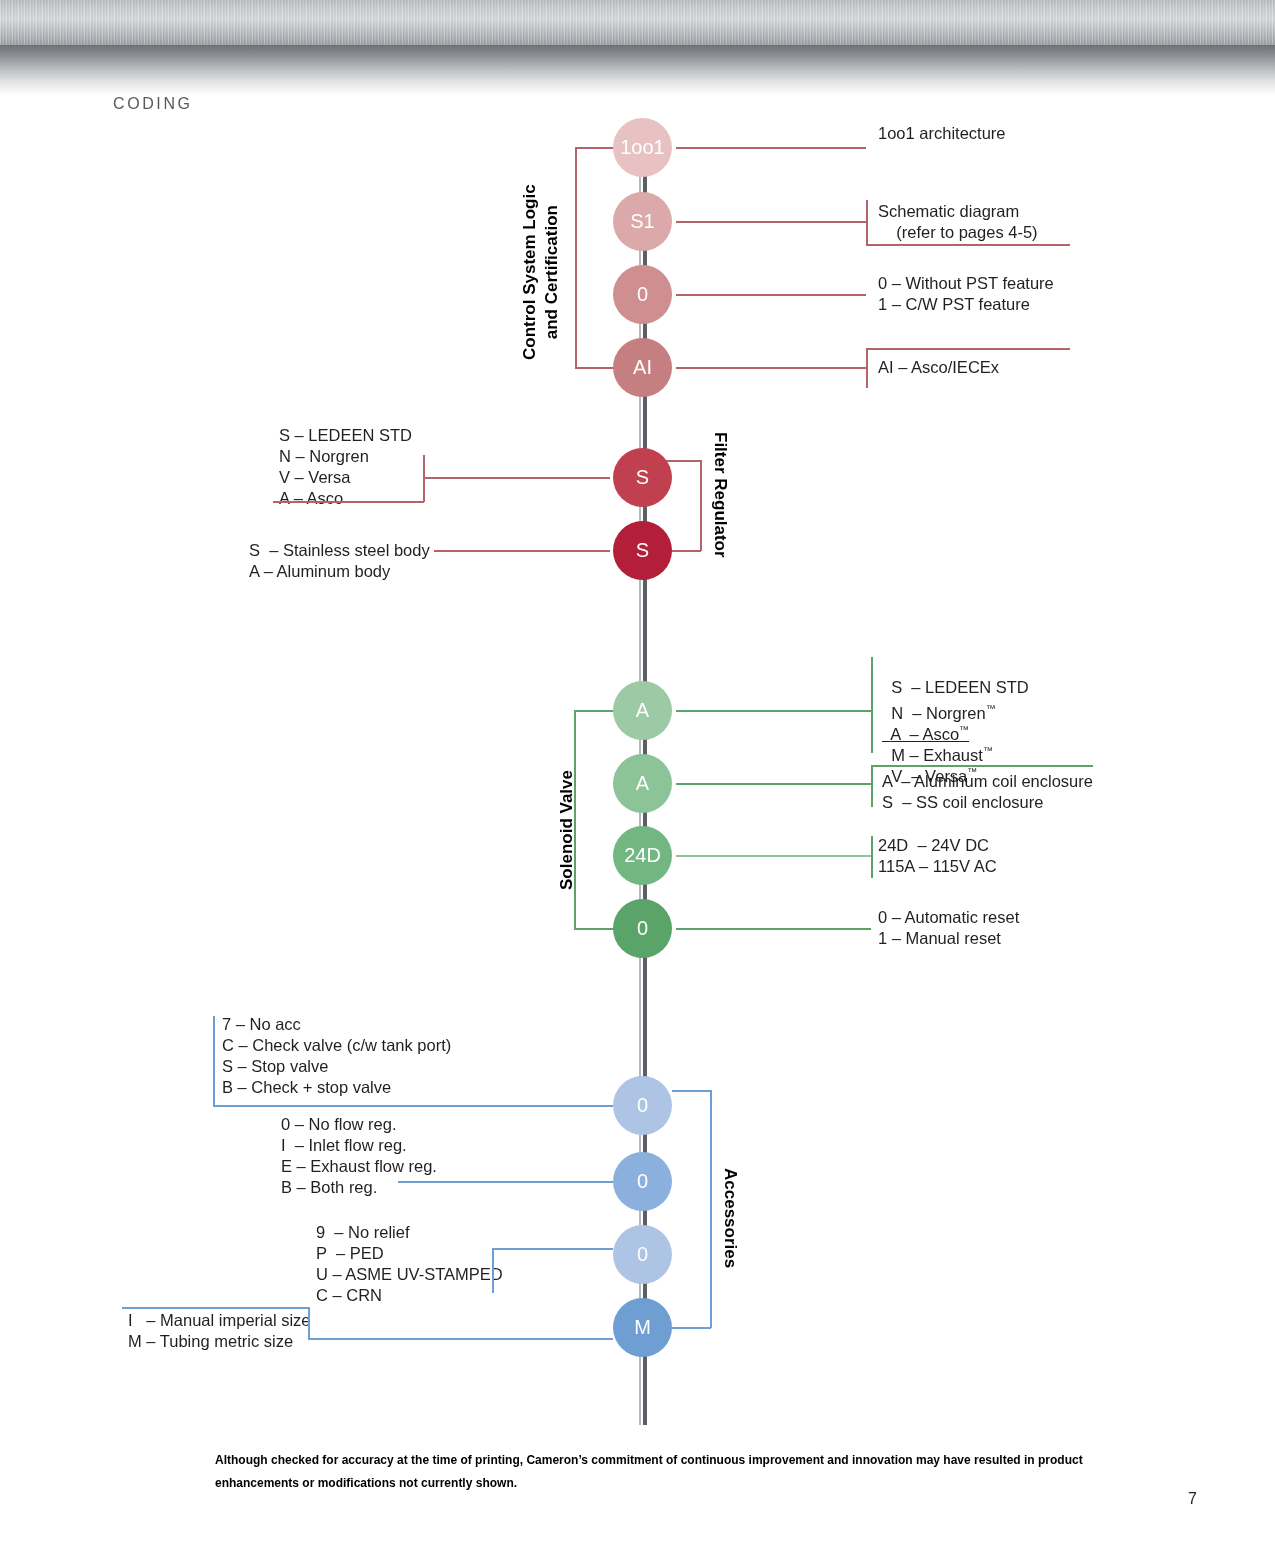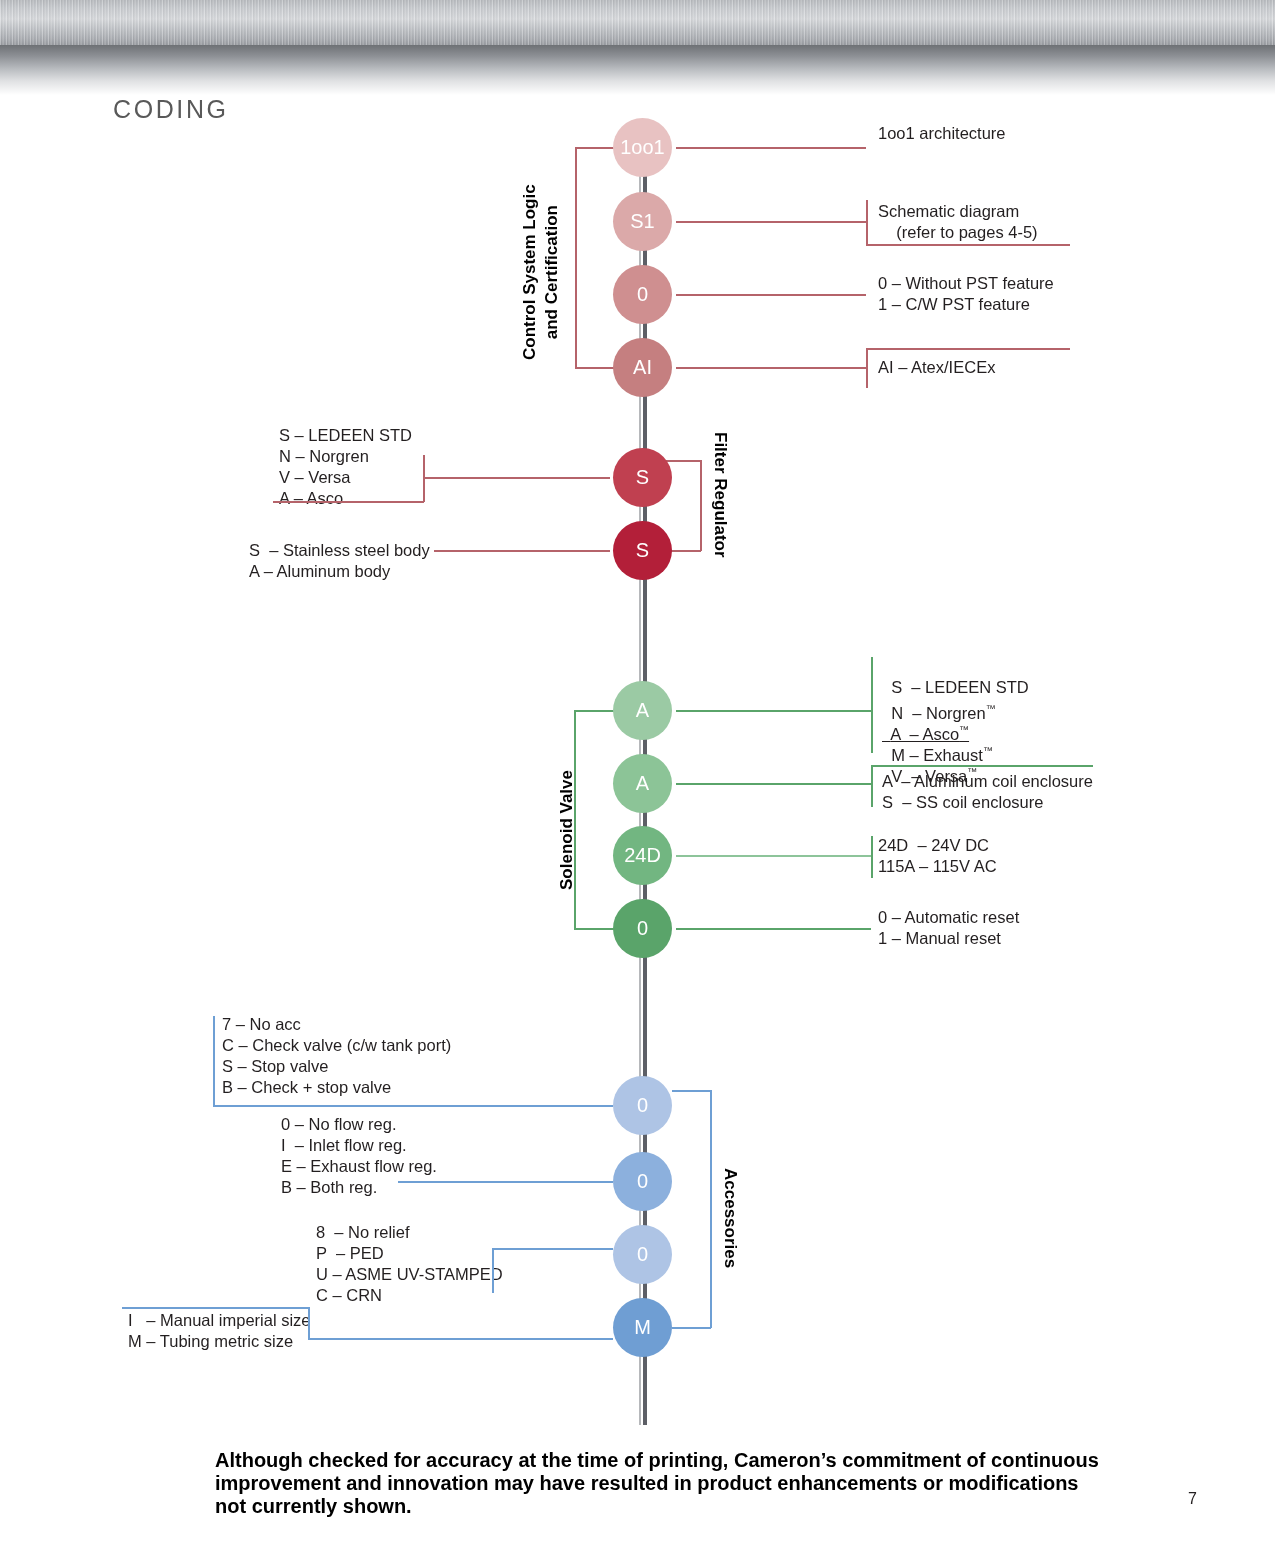--- a/index.html
+++ b/index.html
@@ -20,21 +20,21 @@
         rgba(0,0,0,0.04) 4px, rgba(255,255,255,0.0) 6px),
       linear-gradient(180deg,#b9bcc0 0%,#c9ccd0 18%,#d8dadd 42%,#c3c6ca 62%,#a9acb1 88%,#9a9da2 100%);
   }
   #metal-shadow{
     position:absolute;left:0;top:45px;width:1275px;height:50px;
     background:linear-gradient(180deg,#6e7175 0%,#8d9095 22%,#b9bcc0 48%,#e0e1e3 72%,#ffffff 100%);
   }
   
   #page-title{
     position:absolute;left:113px;top:95px;
-    font-size:25px;letter-spacing:2.6px;color:#595959;font-weight:400;
+    font-size:16px;letter-spacing:2.6px;color:#595959;font-weight:400;
   }
   
   .spine{position:absolute;width:9px;}
   .spine::before{content:"";position:absolute;left:0;top:0;width:2px;height:100%;background:#b6b8bb;}
   .spine::after{content:"";position:absolute;left:4px;top:0;width:4px;height:100%;background:#5d5f66;}
   
   .node{
     position:absolute;border-radius:50%;
     display:flex;align-items:center;justify-content:center;
     color:#ffffff;font-size:20px;font-weight:400;
@@ -50,21 +50,21 @@
     white-space:nowrap;transform-origin:0 0;line-height:22px;
   }
   .vlabel.up{transform:rotate(-90deg);}
   .vlabel.down{transform:rotate(90deg);}
   
   .h{position:absolute;height:1.6px;}
   .v{position:absolute;width:1.6px;}
   
   #footer-note{
     position:absolute;left:215px;top:1449px;width:890px;
-    font-size:20px;line-height:23px;color:#000;font-weight:bold;
+    font-size:12px;line-height:23px;color:#000;font-weight:bold;
   }
   #page-number{position:absolute;left:1188px;top:1490px;font-size:16px;color:#231f20;}
 </style>
 </head>
 <body>
 
 <div id="metal-band"></div>
 <div id="metal-shadow"></div>
 
 <div id="page-title">CODING</div>
@@ -131,21 +131,21 @@
 <div class="txt" style="left:878px;top:201px;">Schematic diagram
     (refer to pages 4-5)</div>
 
 <div class="h" style="left:676px;top:294px;width:190px;background:#b5636a;"></div>
 <div class="txt" style="left:878px;top:273px;">0 – Without PST feature
 1 – C/W PST feature</div>
 
 <div class="h" style="left:676px;top:367px;width:190px;background:#b5636a;"></div>
 <div class="v" style="left:866px;top:348px;height:40px;background:#b5636a;"></div>
 <div class="h" style="left:866px;top:348px;width:204px;background:#b5636a;"></div>
-<div class="txt" style="left:878px;top:357px;">AI – Atex/IECEx</div>
+<div class="txt" style="left:878px;top:357px;">AI – Asco/IECEx</div>
 
 <div class="v" style="left:700px;top:460px;height:91px;background:#b5636a;"></div>
 <div class="h" style="left:666px;top:460px;width:35px;background:#b5636a;"></div>
 <div class="h" style="left:666px;top:550px;width:35px;background:#b5636a;"></div>
 <div class="vlabel down" style="left:731px;top:432px;">Filter Regulator</div>
 
 <div class="txt r" style="left:279px;top:425px;text-align:left;">S – LEDEEN STD
 N – Norgren
 V – Versa
 A – Asco</div>
@@ -206,21 +206,21 @@
 B – Check + stop valve</div>
 <div class="v" style="left:213px;top:1016px;height:90px;background:#6e9fd4;"></div>
 <div class="h" style="left:213px;top:1105px;width:400px;background:#6e9fd4;"></div>
 
 <div class="txt" style="left:281px;top:1114px;">0 – No flow reg.
 I  – Inlet flow reg.
 E – Exhaust flow reg.
 B – Both reg.</div>
 <div class="h" style="left:398px;top:1181px;width:215px;background:#6e9fd4;"></div>
 
-<div class="txt" style="left:316px;top:1222px;">8  – No relief
+<div class="txt" style="left:316px;top:1222px;">9  – No relief
 P  – PED
 U – ASME UV-STAMPED
 C – CRN</div>
 <div class="v" style="left:492px;top:1248px;height:45px;background:#6e9fd4;"></div>
 <div class="h" style="left:492px;top:1248px;width:121px;background:#6e9fd4;"></div>
 
 <div class="txt" style="left:128px;top:1310px;">I   – Manual imperial size
 M – Tubing metric size</div>
 <div class="h" style="left:122px;top:1307px;width:188px;background:#6e9fd4;"></div>
 <div class="v" style="left:308px;top:1307px;height:33px;background:#6e9fd4;"></div>

